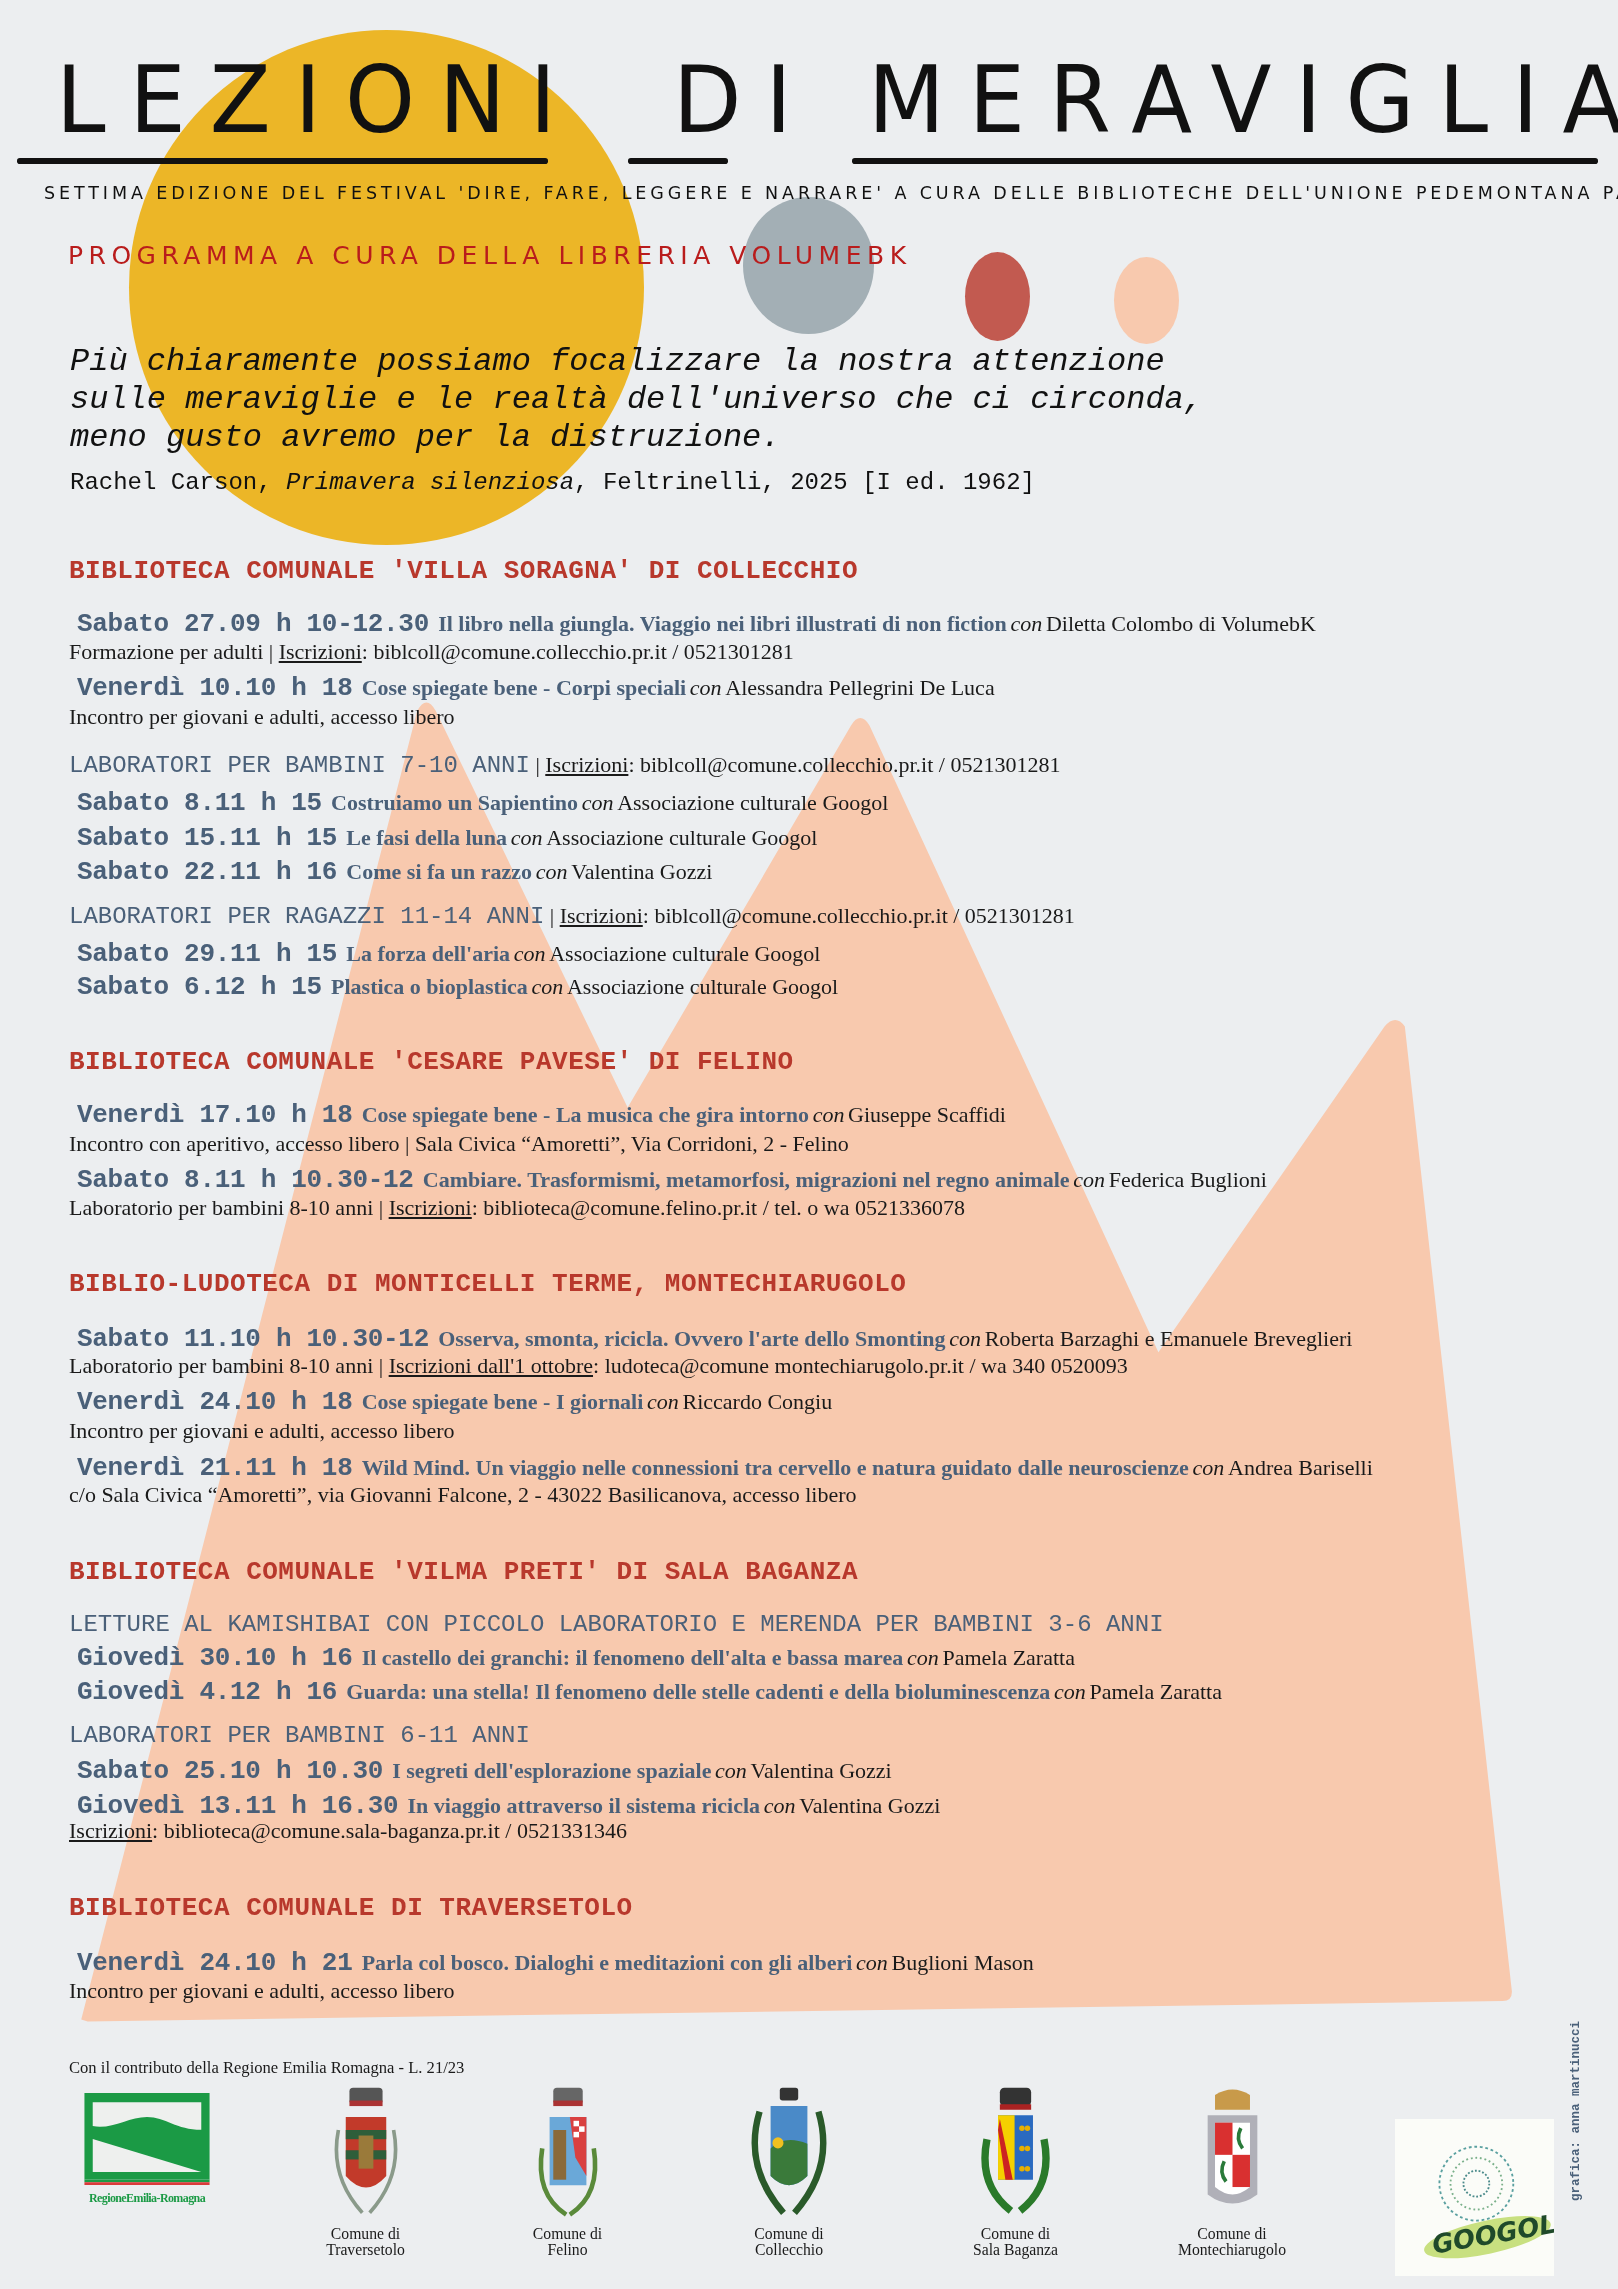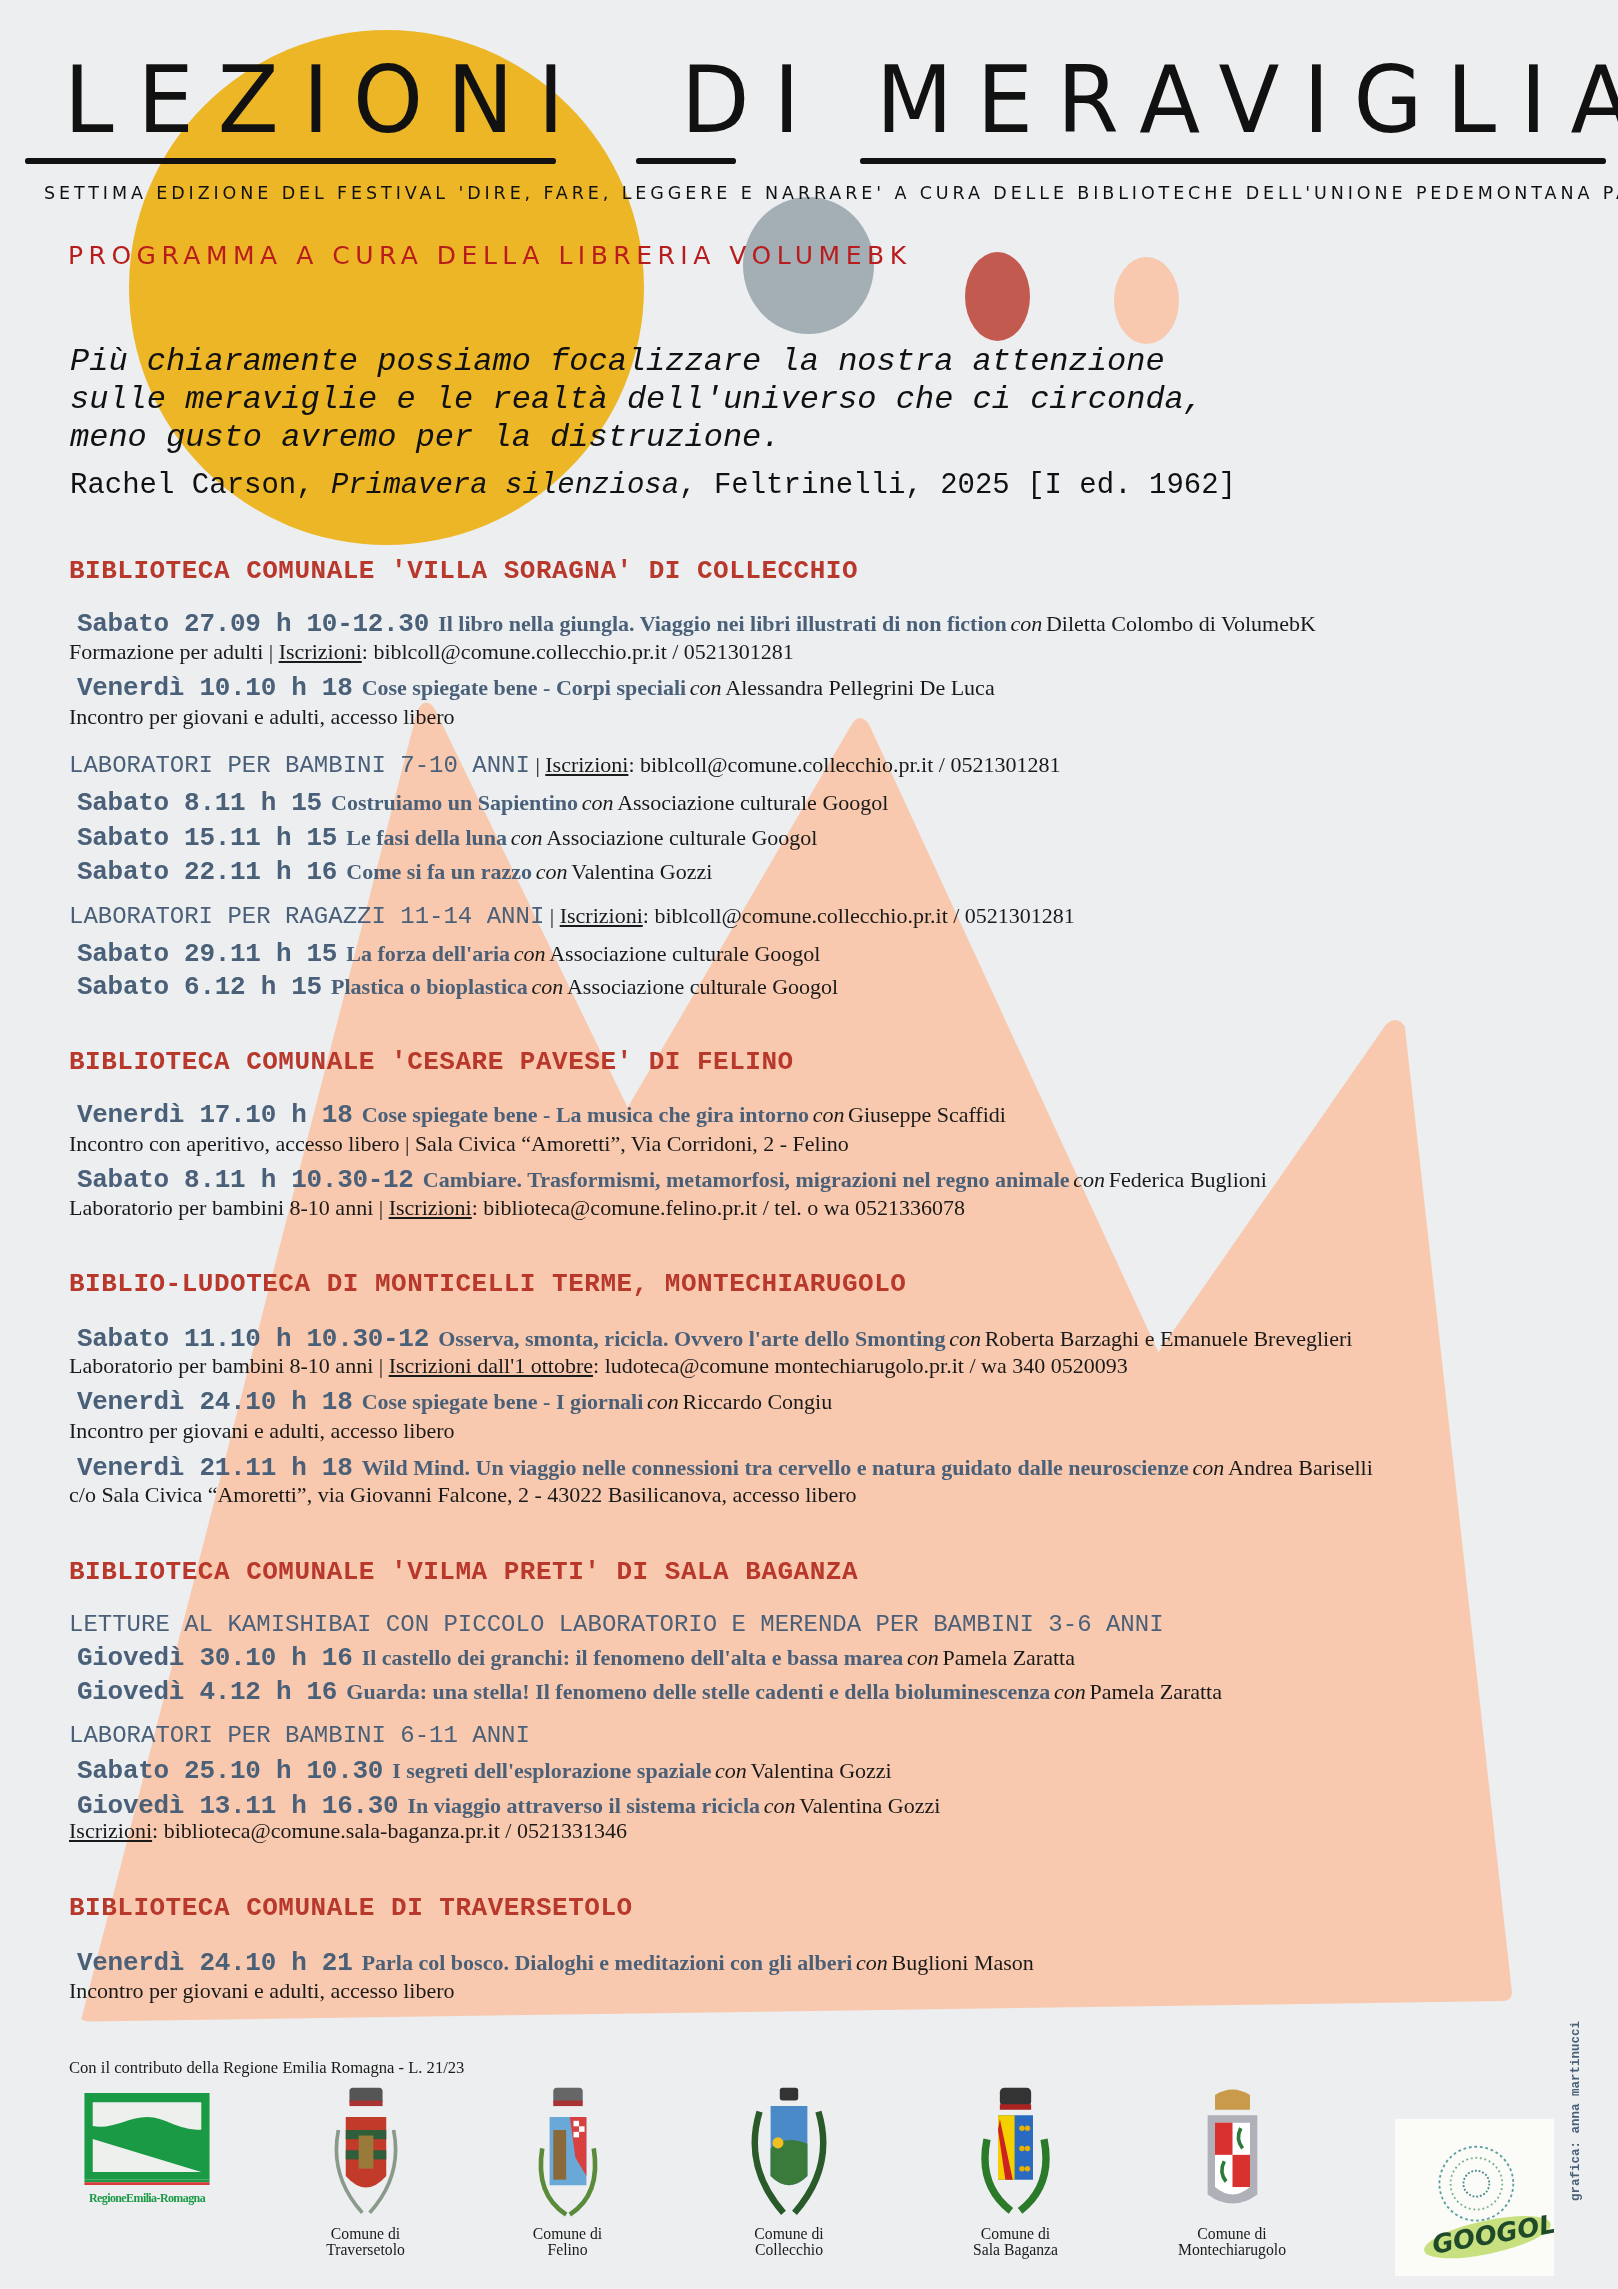--- a/index.html
+++ b/index.html
@@ -14,21 +14,21 @@
   .circle { position: absolute; border-radius: 50%; }
   .circle.yellow { left: 129px; top: 29.5px; width: 515px; height: 515px; background: #ecb627; }
   .circle.gray   { left: 743px; top: 197px; width: 131px; height: 137px; background: #a3afb5; }
   .circle.red    { left: 965px; top: 252px; width: 65px; height: 89px; background: #c25a50; border-radius: 50%; }
   .circle.peach  { left: 1114px; top: 257px; width: 65px; height: 87px; background: #f8c9ae; }
   #mountain { position: absolute; left: 0; top: 0; width: 1619px; height: 2290px; }
 
   .abs { position: absolute; }
 
   
-  .title-wrap { left: 64px; top: 55px; width: 1532px; height: 120px; }
+  .title-wrap { left: 56px; top: 55px; width: 1532px; height: 120px; }
   .title-word {
     position: absolute; top: 0;
     font-family: "DejaVu Sans", sans-serif;
     font-weight: normal; font-size: 89px; letter-spacing: 24px;
     color: #111; line-height: 1; transform: scaleY(1.05);
   }
   .underline { position: absolute; height: 5.5px; background: #111; border-radius: 2.8px; }
   .subtitle {
     left: 44px; top: 183px;
     font-family: "DejaVu Sans", sans-serif; font-size: 17.5px; letter-spacing: 3.9px;
@@ -42,21 +42,21 @@
 
   
   .quote {
     left: 70px; top: 343px; width: 1292px;
     font-family: "Liberation Mono", "DejaVu Sans Mono", monospace;
     font-style: italic; font-size: 32px; line-height: 38px; color: #111;
   }
   .quote-source {
     left: 70px; top: 469px;
     font-family: "Liberation Mono", "DejaVu Sans Mono", monospace;
-    font-size: 29px; color: #111; white-space: nowrap;
+    font-size: 24px; color: #111; white-space: nowrap;
   }
   .quote-source em { font-style: italic; }
 
   
   .content { left: 69px; top: 0; width: 1477px; }
   .lib-head {
     position: absolute; left: 0;
     font-family: "Liberation Mono", "DejaVu Sans Mono", monospace;
     font-weight: bold; font-size: 26px; color: #b8382c; letter-spacing: 0.5px;
     white-space: nowrap;

